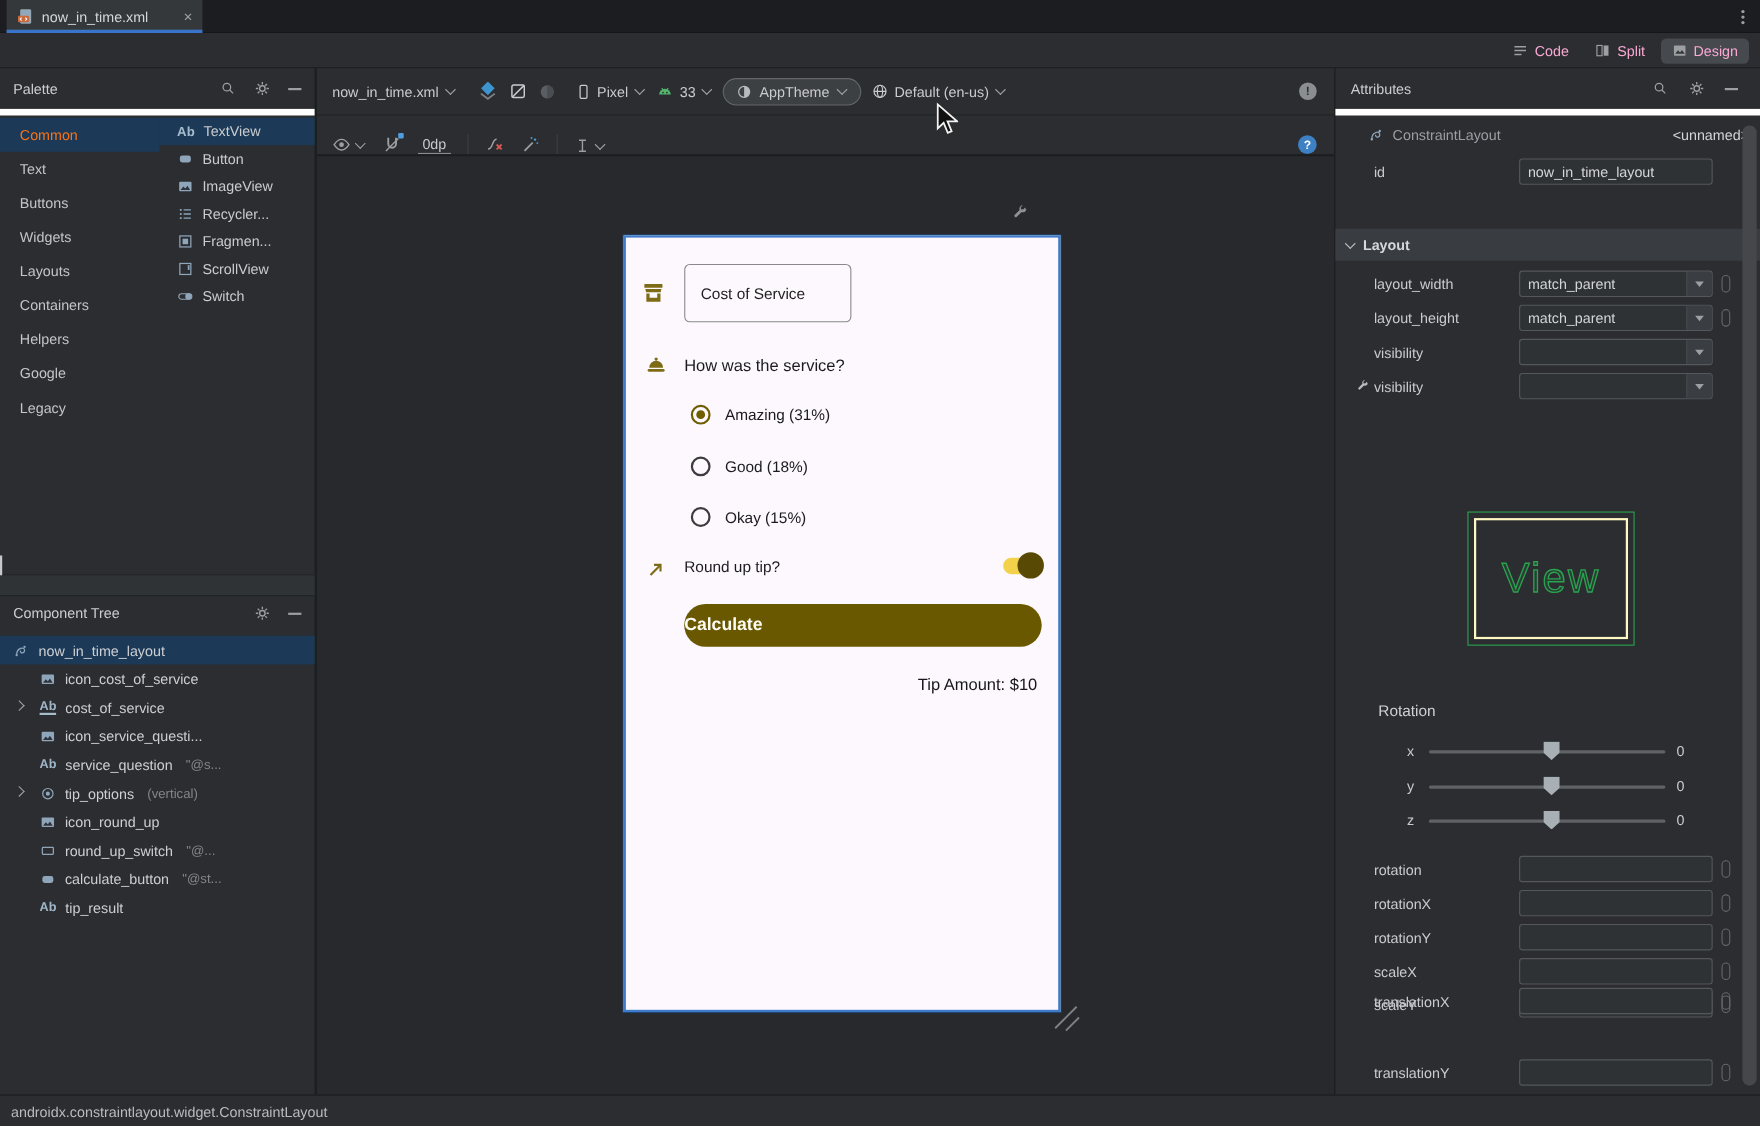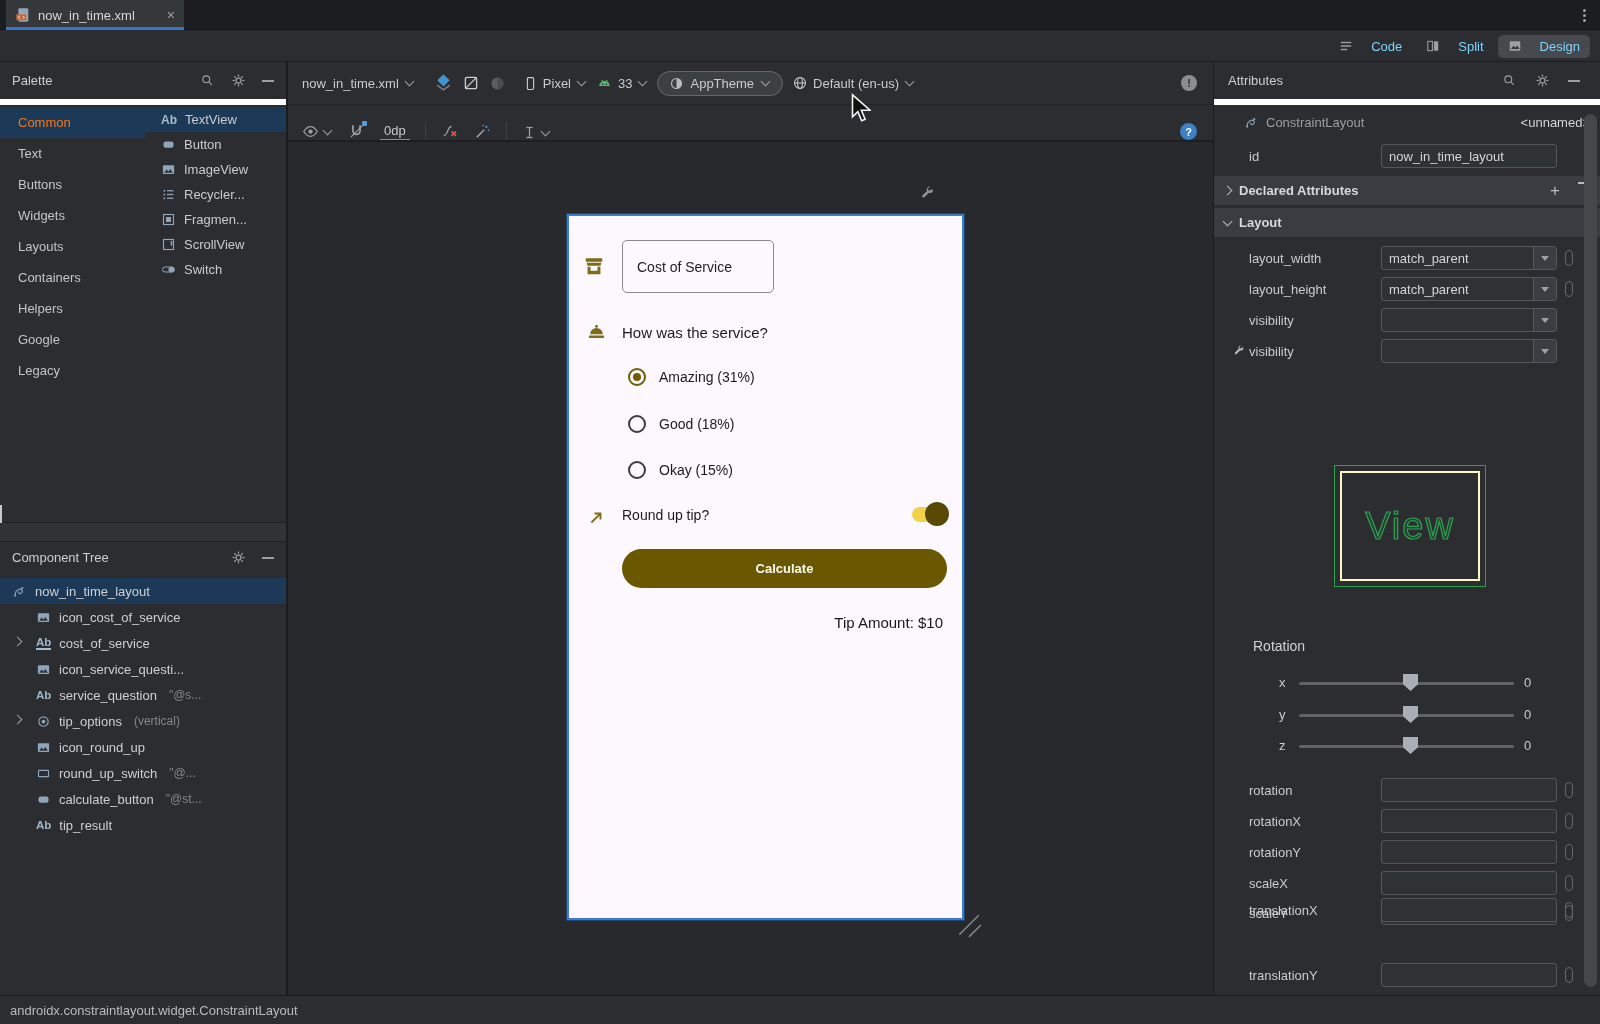--- a/index.html
+++ b/index.html
@@ -17,21 +17,21 @@
   #tabbar { position:absolute; left:0; top:0; right:0; height:30px; background:#1b1d20; border-bottom:1px solid #141619; }
   .tab { position:absolute; left:6px; top:0; width:178px; height:30px; background:#35383b; display:flex; align-items:center; gap:7px; padding:0 9px; color:#d5d7da; }
   .tab-underline { position:absolute; left:0; bottom:0; width:100%; height:3px; background:#3a74c9; }
   .tab-close { margin-left:auto; color:#9da0a3; font-size:14px; line-height:1; }
   .kebab { position:absolute; right:8px; top:7px; width:16px; height:16px; display:flex; flex-direction:column; align-items:center; justify-content:center; gap:2px; }
   .kebab i { width:3px; height:3px; border-radius:50%; background:#9da0a3; }
 
   
   #modebar { position:absolute; left:0; top:30px; right:0; height:32px; background:#2b2d30; border-bottom:1px solid #1c1e21; }
   .modes { position:absolute; right:10px; top:3px; height:26px; display:flex; align-items:center; gap:4px; }
-  .mode { display:flex; align-items:center; gap:18px; padding:4px 10px; border-radius:5px; color:#7dd3fc; }
+  .mode { display:flex; align-items:center; gap:6px; padding:4px 10px; border-radius:5px; color:#f9a8d4; }
   .mode.active { background:#46494d; }
   .mode .ic { color:#9da0a3; }
 
   
   #leftpanel { position:absolute; left:0; top:62px; width:287px; bottom:29px; background:#2b2d30; border-right:1px solid #1a1c1e; }
   .phead { height:43px; border-bottom:6px solid #ffffff; display:flex; align-items:center; padding:0 12px; color:#ccced2; }
   .phead .hicons { margin-left:auto; display:flex; align-items:center; gap:16px; color:#9da0a3; }
   .minusline { width:12px; height:0; border-top:2px solid #9da0a3; }
 
   .pal-cats { position:absolute; left:0; top:45px; width:145px; }
@@ -81,21 +81,21 @@
   .ph-question { position:absolute; left:53px; top:108px; color:#1b1b1f; font-size:15px; }
   .ph-radio-row { position:absolute; left:59px; display:flex; align-items:center; gap:13px; }
   .rb { width:18px; height:18px; border-radius:50%; border:2px solid #3c3c3c; flex:none; position:relative; }
   .rb.on { border-color:#6f5d00; }
   .rb.on::after { content:""; position:absolute; left:3px; top:3px; width:8px; height:8px; border-radius:50%; background:#6f5d00; }
   .rb-label { color:#1b1b1f; font-size:14px; }
   .ph-arrow { position:absolute; left:18px; top:292px; color:#7d6b15; }
   .ph-roundup { position:absolute; left:53px; top:291px; color:#1b1b1f; font-size:14px; }
   .ph-switch { position:absolute; left:343px; top:291px; width:35px; height:15px; background:#f2d24b; border-radius:8px; }
   .ph-switch .knob { position:absolute; right:-2px; top:-5px; width:24px; height:24px; border-radius:50%; background:#584a05; }
-  .ph-calc { position:absolute; left:53px; top:333px; width:325px; height:39px; border-radius:20px; background:#6a5800; color:#fdfdf4; font-size:13px; font-weight:bold; display:flex; align-items:center; justify-content:center; }
+  .ph-calc { position:absolute; left:53px; top:333px; width:325px; height:39px; border-radius:20px; background:#6a5800; color:#fdfdf4; font-size:16px; font-weight:bold; display:flex; align-items:center; justify-content:flex-start; }
   .ph-tip { position:absolute; right:19px; top:398px; color:#17171b; font-size:15px; }
   .wrench-pos { position:absolute; left:632px; top:44px; color:#8e9092; }
   .resize-pos { position:absolute; left:668px; top:770px; }
 
   
   #rightpanel { position:absolute; right:0; top:62px; width:387px; bottom:29px; background:#2b2d30; border-left:1px solid #1a1c1e; }
   .attr-row { position:absolute; left:0; right:0; display:flex; align-items:center; }
   .a-label { position:absolute; left:35px; color:#c9cbcf; }
   .a-ctl { position:absolute; left:167px; width:176px; height:24px; border:1px solid #54575b; border-radius:3px; display:flex; align-items:center; color:#d3d5d8; background:#2f3235; }
   .a-ctl .val { padding-left:7px; flex:1; }
@@ -662,28 +662,20 @@
       </svg>
     <span style="position:absolute;left:52px;color:#9b9ea2">ConstraintLayout</span>
     <span style="position:absolute;right:10px;color:#d3d5d8">&lt;unnamed&gt;</span>
   </div>
 
   <div class="attr-row" style="top:82px; height:24px">
     <span class="a-label">id</span>
     <input class="a-input" style="top: 0px;" value="now_in_time_layout">
   </div>
 
-  <div class="secbar" style="top:114px">
-    <span class="sec-chev-r"></span>
-    <span>Declared Attributes</span>
-    <span class="bicons">
-      <span style="font-size:17px;line-height:1">+</span>
-      <span class="minusline" style="border-color:#b9bbbe"></span>
-    </span>
-  </div>
 
   <div class="secbar" style="top:146px">
     <span class="sec-chev-d"></span>
     <span>Layout</span>
   </div>
 
   <div class="attr-row" style="top:184px;height:24px">
     <span class="a-label">layout_width</span>
     <div class="a-ctl">
       <span class="val">match_parent</span>

